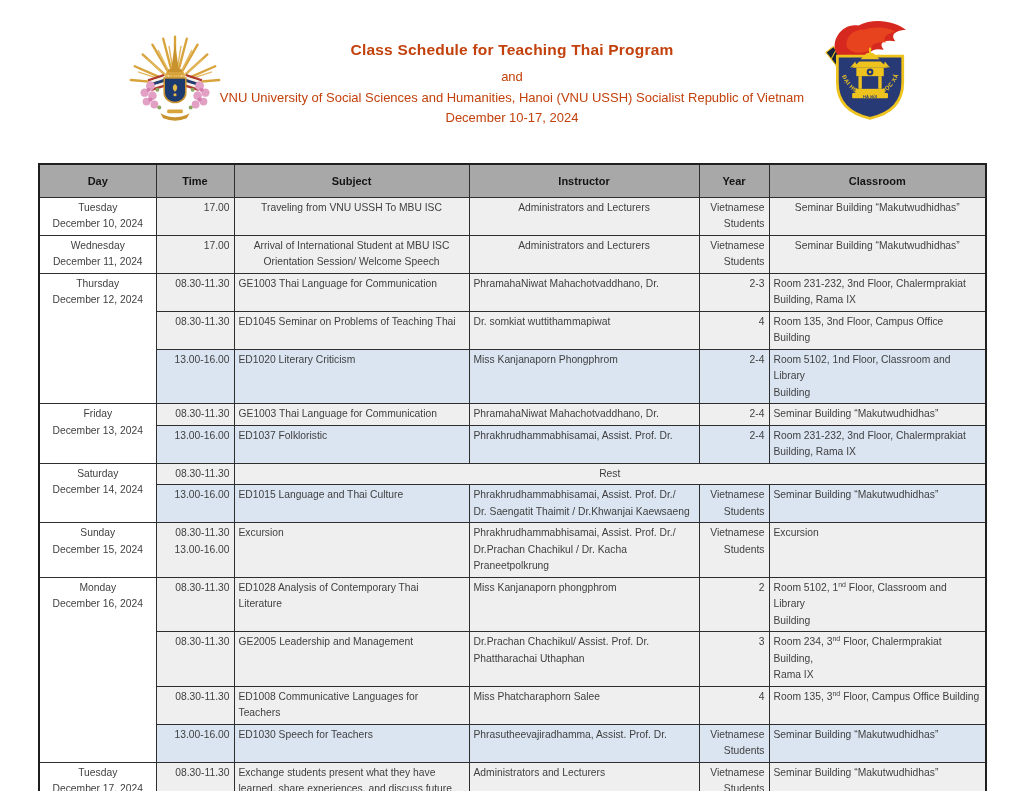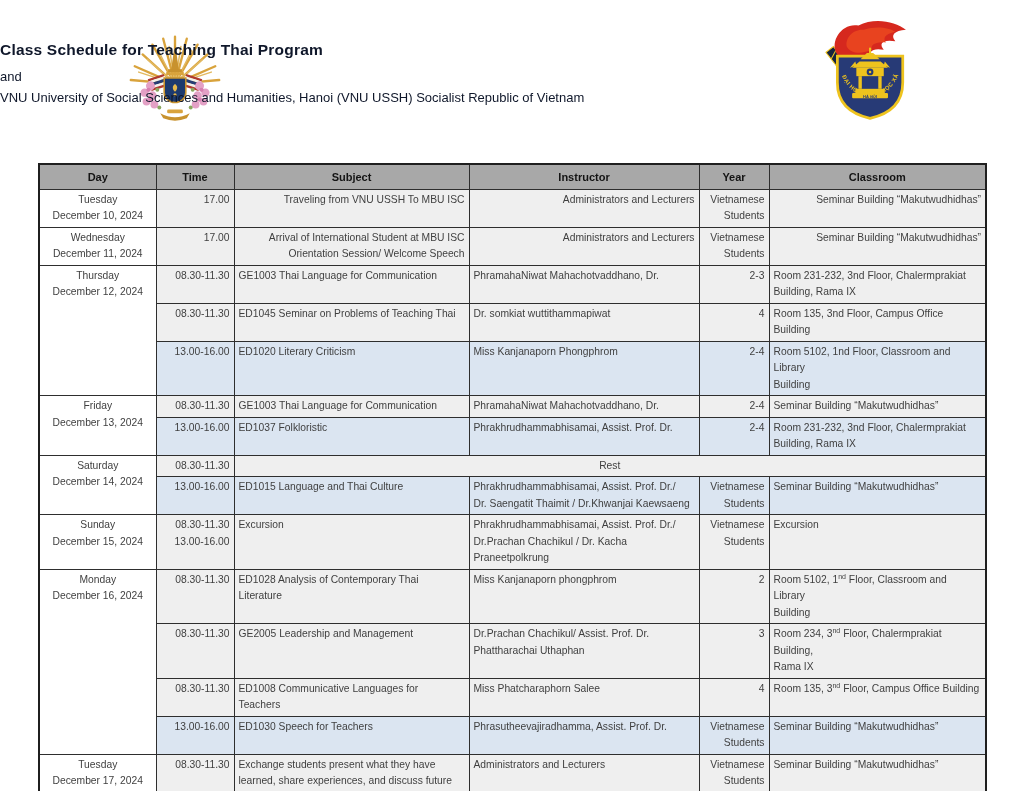--- a/index.html
+++ b/index.html
@@ -1,38 +1,38 @@
 <!DOCTYPE html>
 <html><head>
 <meta charset="utf-8">
 <style>
   *{box-sizing:border-box;margin:0;padding:0}
   html,body{background:#ffffff}
   body{width:1024px;height:791px;position:relative;overflow:hidden;
        font-family:"Liberation Sans",sans-serif}
 
-  .doc-header{position:absolute;top:41px;left:0;width:100%;color:#0f172a}
+  .doc-header{position:absolute;top:41px;left:0;width:100%;text-align:center;color:#c2410c}
   .doc-title{font-size:15.5px;font-weight:600;margin-bottom:8px;letter-spacing:.2px}
   .doc-sub{font-size:13px;line-height:20.5px;font-weight:400}
 
   .logo{position:absolute}
   .logo-left{left:121px;top:24px;width:108px;height:110px}
   .logo-right{left:811px;top:15px;width:116px;height:116px}
 
   table.schedule{position:absolute;left:38px;top:163px;width:947px;
       border-collapse:collapse;table-layout:fixed;
       font-size:10.3px;color:#3f3f3f;border:2px solid #1f1f1f}
   .schedule th{background:#a8a8a8;color:#141414;font-weight:600;font-size:11px;
-      border:1px solid #2e2e2e;height:25px;padding:2px 4px}
+      border:1px solid #2e2e2e;height:33px;padding:2px 4px}
   .schedule td{border:1px solid #2e2e2e;vertical-align:top;padding:2px 4px;
       line-height:16.5px;white-space:pre-line}
   td.day{text-align:center;background:#ffffff}
   td.time,td.year{text-align:right}
   td.merged{text-align:center}
-  td.centered{text-align:right}
+  td.centered{text-align:center}
   tr.bg-gray>td{background:#efefef}
   tr.bg-blue>td{background:#dbe5f1}
   tr.bg-gray>td.day,tr.bg-blue>td.day{background:#ffffff}
   sup{font-size:7px;line-height:0}
 </style>
 </head>
 <body>
 
 <svg class="logo logo-left" viewBox="0 0 110 110">
   <g stroke="#d9a33c" stroke-width="2.4" stroke-linecap="round">
@@ -110,20 +110,21 @@
   <circle cx="55" cy="71" r="1.6" fill="#e6b84c"></circle>
 
   <path d="M40,90 q15,8 30,0 l-3,5 q-12,5 -24,0 z" fill="#c8922e"></path>
   <rect x="47" y="86" width="16" height="4" rx="1.5" fill="#d9a33c"></rect>
 </svg>
 
 <div class="doc-header">
   <div class="doc-title">Class Schedule for Teaching Thai Program</div>
   <div class="doc-sub">and</div>
   <div class="doc-sub">VNU University of Social Sciences and Humanities, Hanoi (VNU USSH) Socialist Republic of Vietnam</div>
+  <div class="doc-sub">December 10-17, 2024</div>
 </div>
 
 <svg class="logo logo-right" viewBox="0 0 110 110">
 
   <g transform="rotate(-38 30 46)">
     <rect x="24" y="28" width="9" height="34" fill="#16243f" stroke="#eec31e" stroke-width="1"></rect>
     <line x1="24" y1="36" x2="33" y2="32" stroke="#eec31e" stroke-width="1"></line>
     <line x1="24" y1="44" x2="33" y2="40" stroke="#eec31e" stroke-width="1"></line>
     <line x1="24" y1="52" x2="33" y2="48" stroke="#eec31e" stroke-width="1"></line>
   </g>

